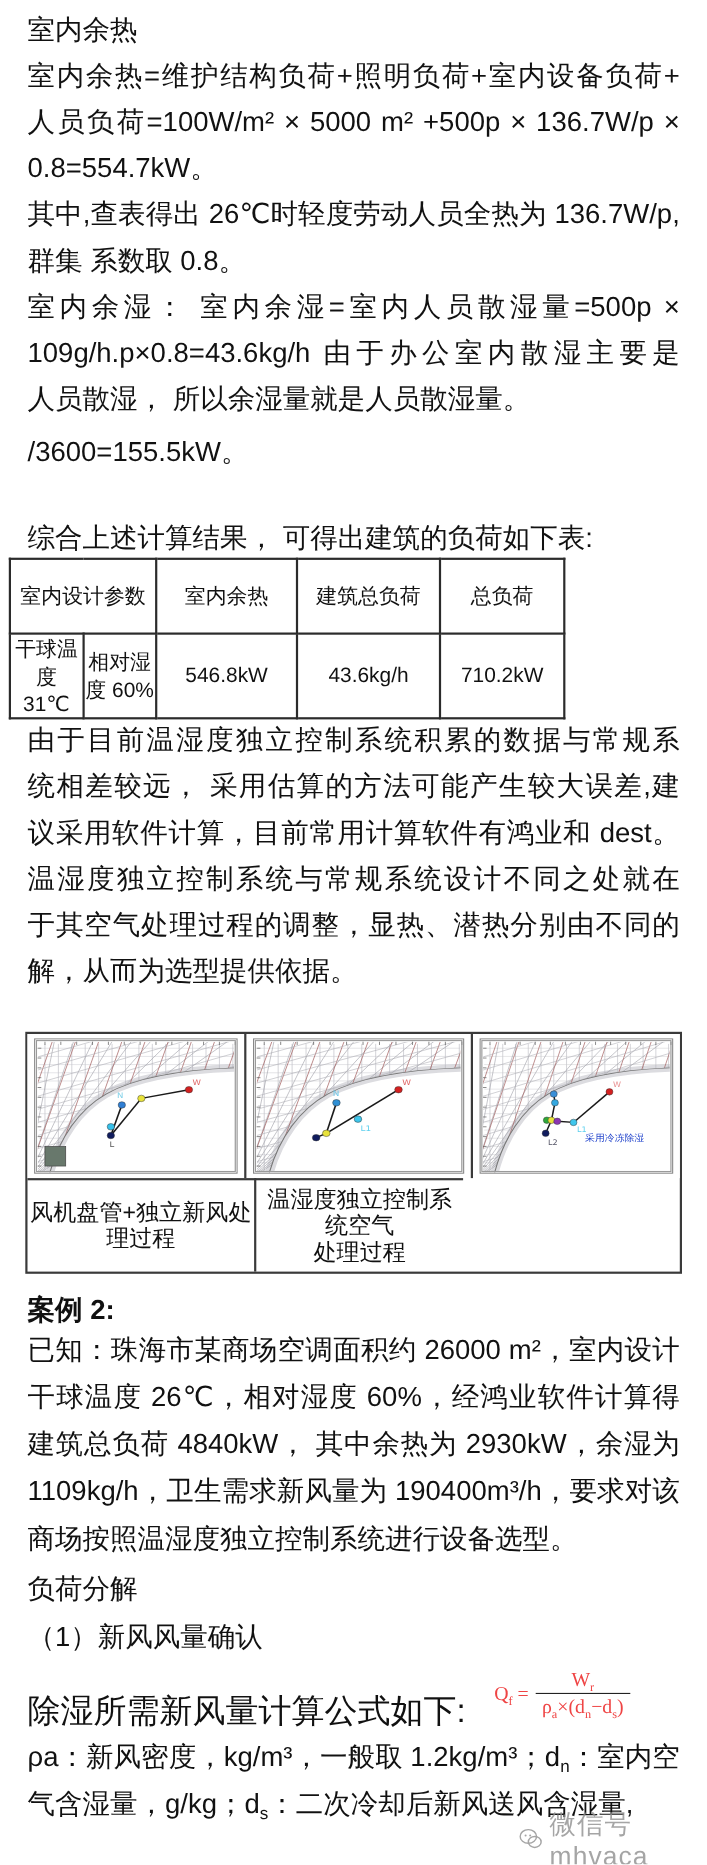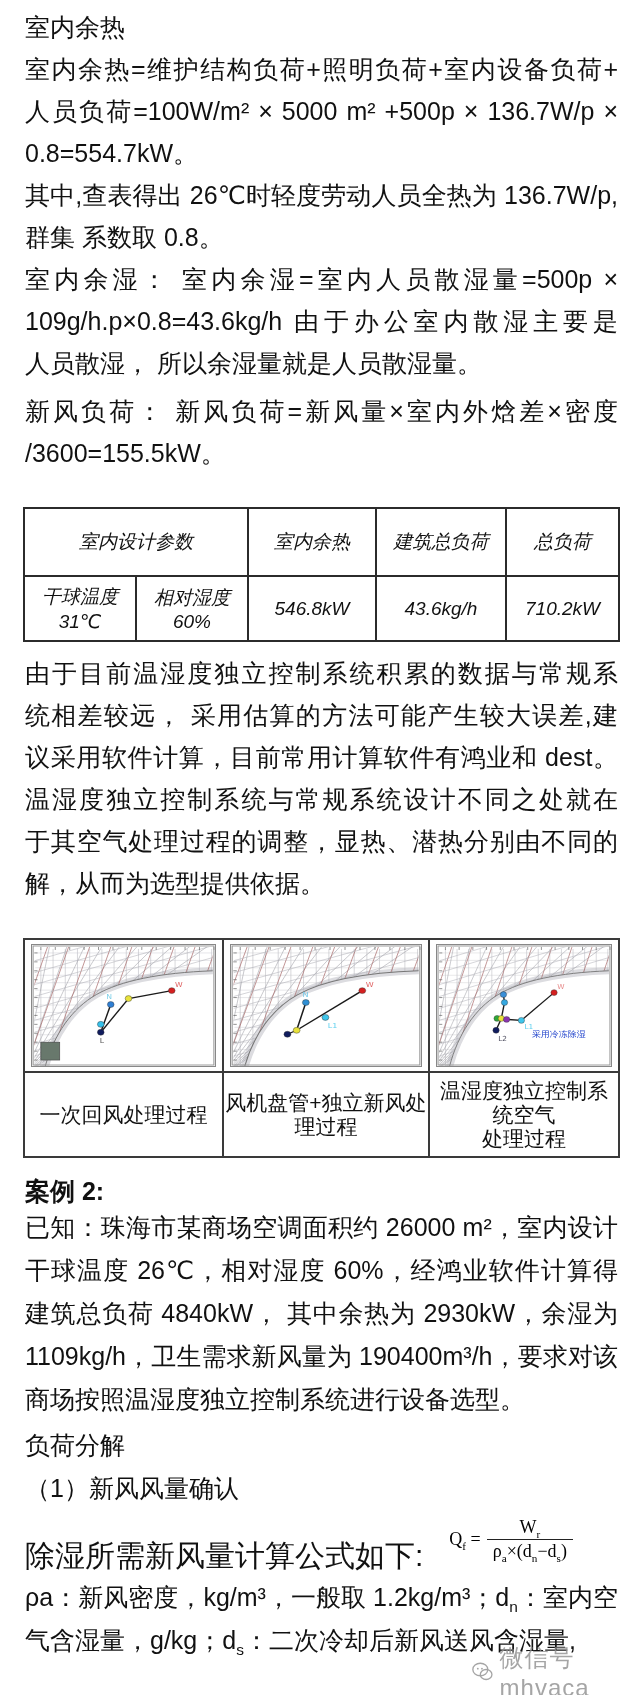--- a/index.html
+++ b/index.html
@@ -5,40 +5,40 @@
   html,body{margin:0;padding:0;background:#fff;}
   #page{position:relative;width:643px;height:1695px;background:#fff;overflow:hidden;
         font-family:"Liberation Sans","DejaVu Sans",sans-serif;color:#111;}
   .block{position:absolute;left:25px;width:593px;font-size:25px;}
   .ln{line-height:42px;height:42px;white-space:nowrap;text-align:left;}
   .ln.j{text-align:justify;text-align-last:justify;white-space:normal;height:42px;overflow:hidden;}
   .lh43 .ln{line-height:43px;height:43px;}
   sub{font-size:62%;line-height:0;}
   .bold{font-weight:bold;}
   
-  #load-table{position:absolute;left:23px;top:507px;width:597px;border-collapse:collapse;
-              table-layout:fixed;font-size:19px;font-style:italic;}
+  #load-table{position:absolute;left:8px;top:507px;width:506px;border-collapse:collapse;
+              table-layout:fixed;font-size:19px;}
   #load-table td{border:2px solid #2b2b2b;text-align:center;vertical-align:middle;padding:0;}
   #load-table .hrow td{height:66px;}
   #load-table .drow td{height:63px;}
   
   #figure{position:absolute;left:23px;top:938px;width:597px;border:2px solid #3a3a3a;box-sizing:border-box;}
   .fig-row{display:flex;}
   .fig-cell{box-sizing:border-box;border-left:2px solid #3a3a3a;display:flex;align-items:center;justify-content:center;}
   .fig-cell:first-child{border-left:none;}
   .imgs .fig-cell{height:131px;padding:5px 6px;background:#fff;}
   .caps .fig-cell{height:85px;border-top:2px solid #3a3a3a;font-size:21px;line-height:24px;
                   text-align:center;white-space:pre-line;}
   .c1{width:197px;} .c2{width:206px;} .c3{width:190px;}
   .panel{width:100%;height:121px;border:1px solid #888;background:#fff;box-shadow:inset 0 0 0 1px #d8d8d8;}
   
   #formula-row{position:absolute;left:25px;top:1500px;width:593px;height:76px;display:flex;align-items:flex-end;}
   #formula-intro{font-size:30px;line-height:40px;text-align:right;}
   #formula{display:flex;align-items:center;margin:0 0 14px 26px;
-           font-family:"Liberation Serif","DejaVu Serif",serif;font-size:18px;color:#000000;}
+           font-family:"Liberation Serif","DejaVu Serif",serif;font-size:18px;color:#ef4444;}
   #formula .frac{display:inline-flex;flex-direction:column;align-items:center;margin-left:6px;}
   #formula .num{padding:0 10px 1px;}
   #formula .den{border-top:1.4px solid #222;padding:1px 6px 0;}
   
   #watermark{position:absolute;left:472px;top:1642px;display:flex;align-items:center;gap:6px;
              color:#8f8f8f;opacity:.8;font-size:24px;z-index:5;letter-spacing:1px;}
   
   svg text{font-family:"DejaVu Sans",sans-serif;}
 </style>
 </head>
@@ -57,22 +57,24 @@
   <div class="block" style="top:174px">
       <div class="ln j">其中,查表得出 26℃时轻度劳动人员全热为 136.7W/p,</div>
       <div class="ln">群集 系数取 0.8。</div>
     </div>
   <div class="block" style="top:258px">
       <div class="ln j">室内余湿： 室内余湿=室内人员散湿量=500p ×</div>
       <div class="ln j">109g/h.p×0.8=43.6kg/h  由于办公室内散湿主要是</div>
       <div class="ln">人员散湿， 所以余湿量就是人员散湿量。</div>
     </div>
   <div class="block" style="top:390px">
-      <div class="ln j">新风负荷： 新风负荷=新风量×室内外焓差×密度</div>
       <div class="ln">/3600=155.5kW。</div>
+    </div>
+  <div class="block" style="top:468px">
+      <div class="ln">综合上述计算结果， 可得出建筑的负荷如下表:</div>
     </div>
 
   <table id="load-table">
     <tbody>
         <tr class="hrow">
       <td colspan="2">室内设计参数</td>
       <td style="width:126px">室内余热</td>
       <td style="width:128px">建筑总负荷</td>
       <td style="width:111px">总负荷</td>
     </tr>
@@ -440,21 +442,20 @@
             <circle cx="66" cy="75" r="3" fill="#8a35b0" stroke="#333" stroke-width="0.4"></circle>
             <circle cx="80" cy="76" r="3" fill="#3ec6ec" stroke="#333" stroke-width="0.4"></circle>
             <text x="83" y="85" font-size="7" fill="#5ed0ee">L1</text>
             <circle cx="56" cy="86" r="3" fill="#101c5e" stroke="#333" stroke-width="0.4"></circle>
             <text x="58" y="97" font-size="7" fill="#555566">L2</text>
             <text x="90" y="93" font-size="8.5" fill="#2244cc">采用冷冻除湿</text>
           </svg>
       </div>
     </div>
     <div class="fig-row caps">
-      <div class="fig-cell c1">一次回风处理过程</div>
       <div class="fig-cell c2">风机盘管+独立新风处理过程</div>
       <div class="fig-cell c3">温湿度独立控制系统空气
 处理过程</div>
     </div>
   </div>
 
   <div class="block bold" style="top:1170px">
       <div class="ln">案例 2:</div>
     </div>
   <div class="block lh43" style="top:1206px">

